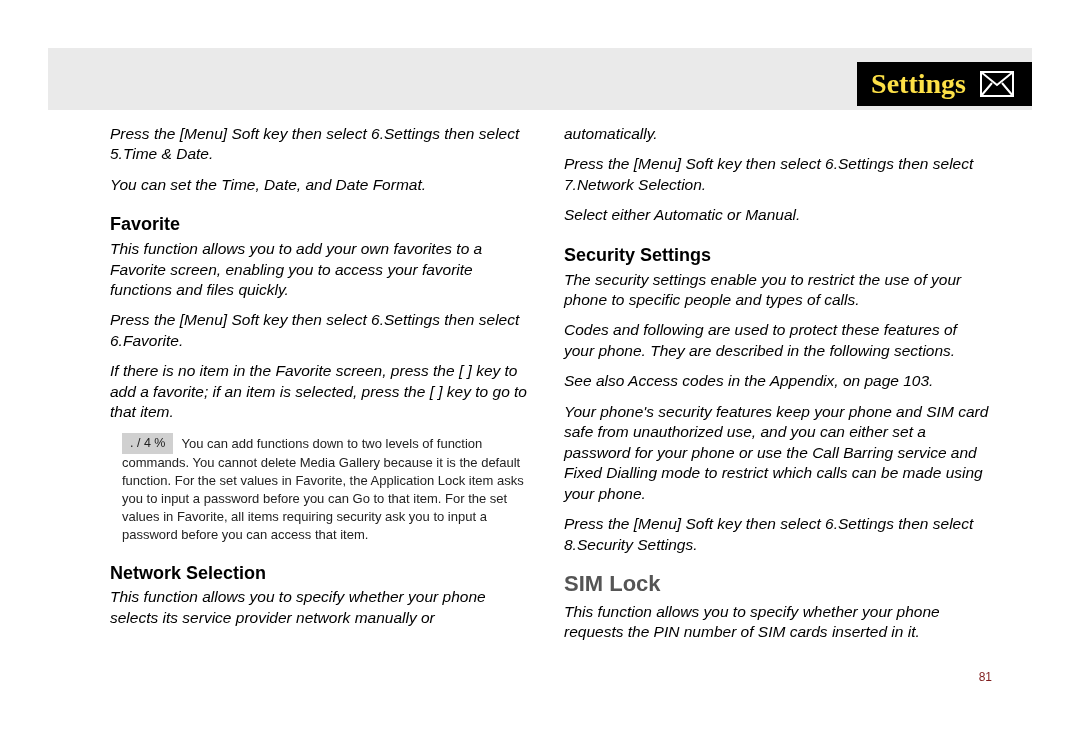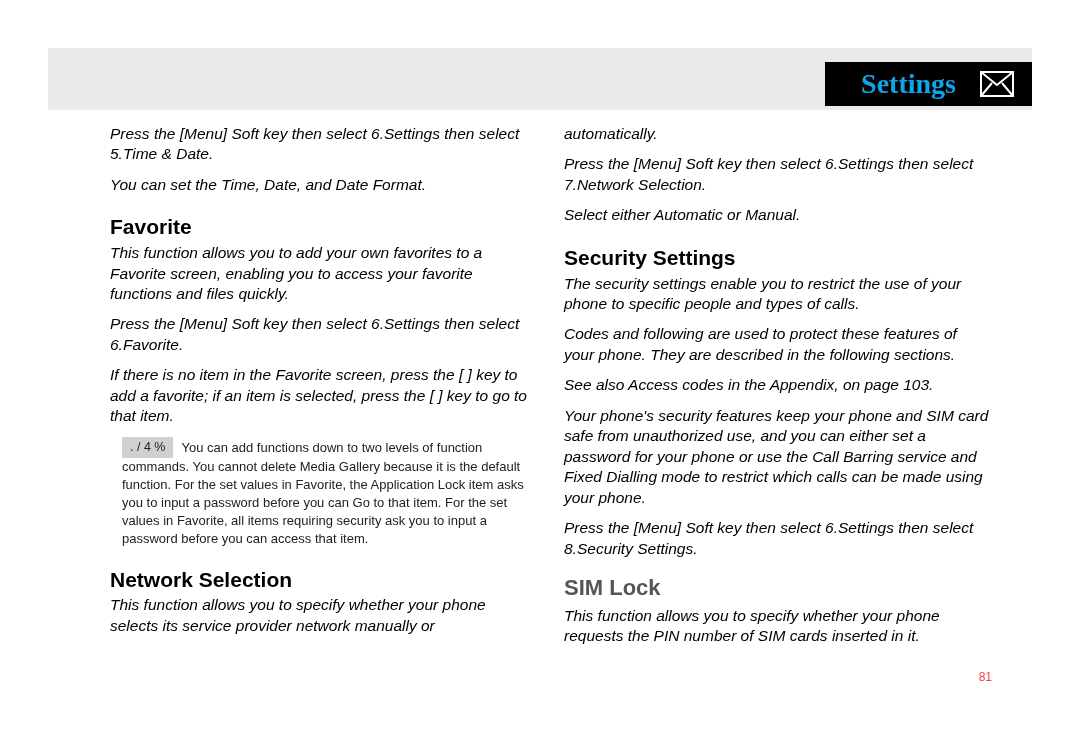--- a/index.html
+++ b/index.html
@@ -25,25 +25,25 @@
     top: 0;
     width: 984px;
     height: 62px;
     background: #eaeaea;
   }
   .header-black {
     position: absolute;
     right: 0;
     top: 14px;
     background: #000;
-    color: #0ea5e9;
-    padding: 6px 18px 6px 36px;
+    color: #fde047;
+    padding: 6px 18px 6px 14px;
     display: flex;
     align-items: center;
-    gap: 24px;
+    gap: 14px;
   }
   .header-black .title {
     font-family: Georgia, "Times New Roman", serif;
     font-weight: bold;
     font-size: 28px;
   }
   .envelope-icon svg {
     width: 34px;
     height: 26px;
     display: block;
@@ -61,21 +61,21 @@
     font-size: 15.5px;
     line-height: 1.32;
     color: #000;
   }
   .col p {
     margin: 0 0 10px 0;
     font-style: italic;
   }
   .h2 {
     font-weight: bold;
-    font-size: 21px;
+    font-size: 18px;
     margin: 18px 0 2px 0;
   }
   .h3 {
     font-weight: bold;
     font-size: 22px;
     color: #555;
     margin: 14px 0 4px 0;
   }
   .note-block {
     margin: 6px 0 12px 12px;
@@ -90,21 +90,21 @@
     font-size: 12.5px;
     padding: 2px 8px;
     margin-right: 8px;
     vertical-align: 1px;
   }
   .pagenum {
     position: absolute;
     right: 40px;
     bottom: 20px;
     font-size: 12px;
-    color: #ef4444;
+    color: #7f1d1d;
   }
 </style>
 </head>
 <body>
 
 <div class="page">
 
   <div class="header-band"></div>
 
   <div class="header-black">

